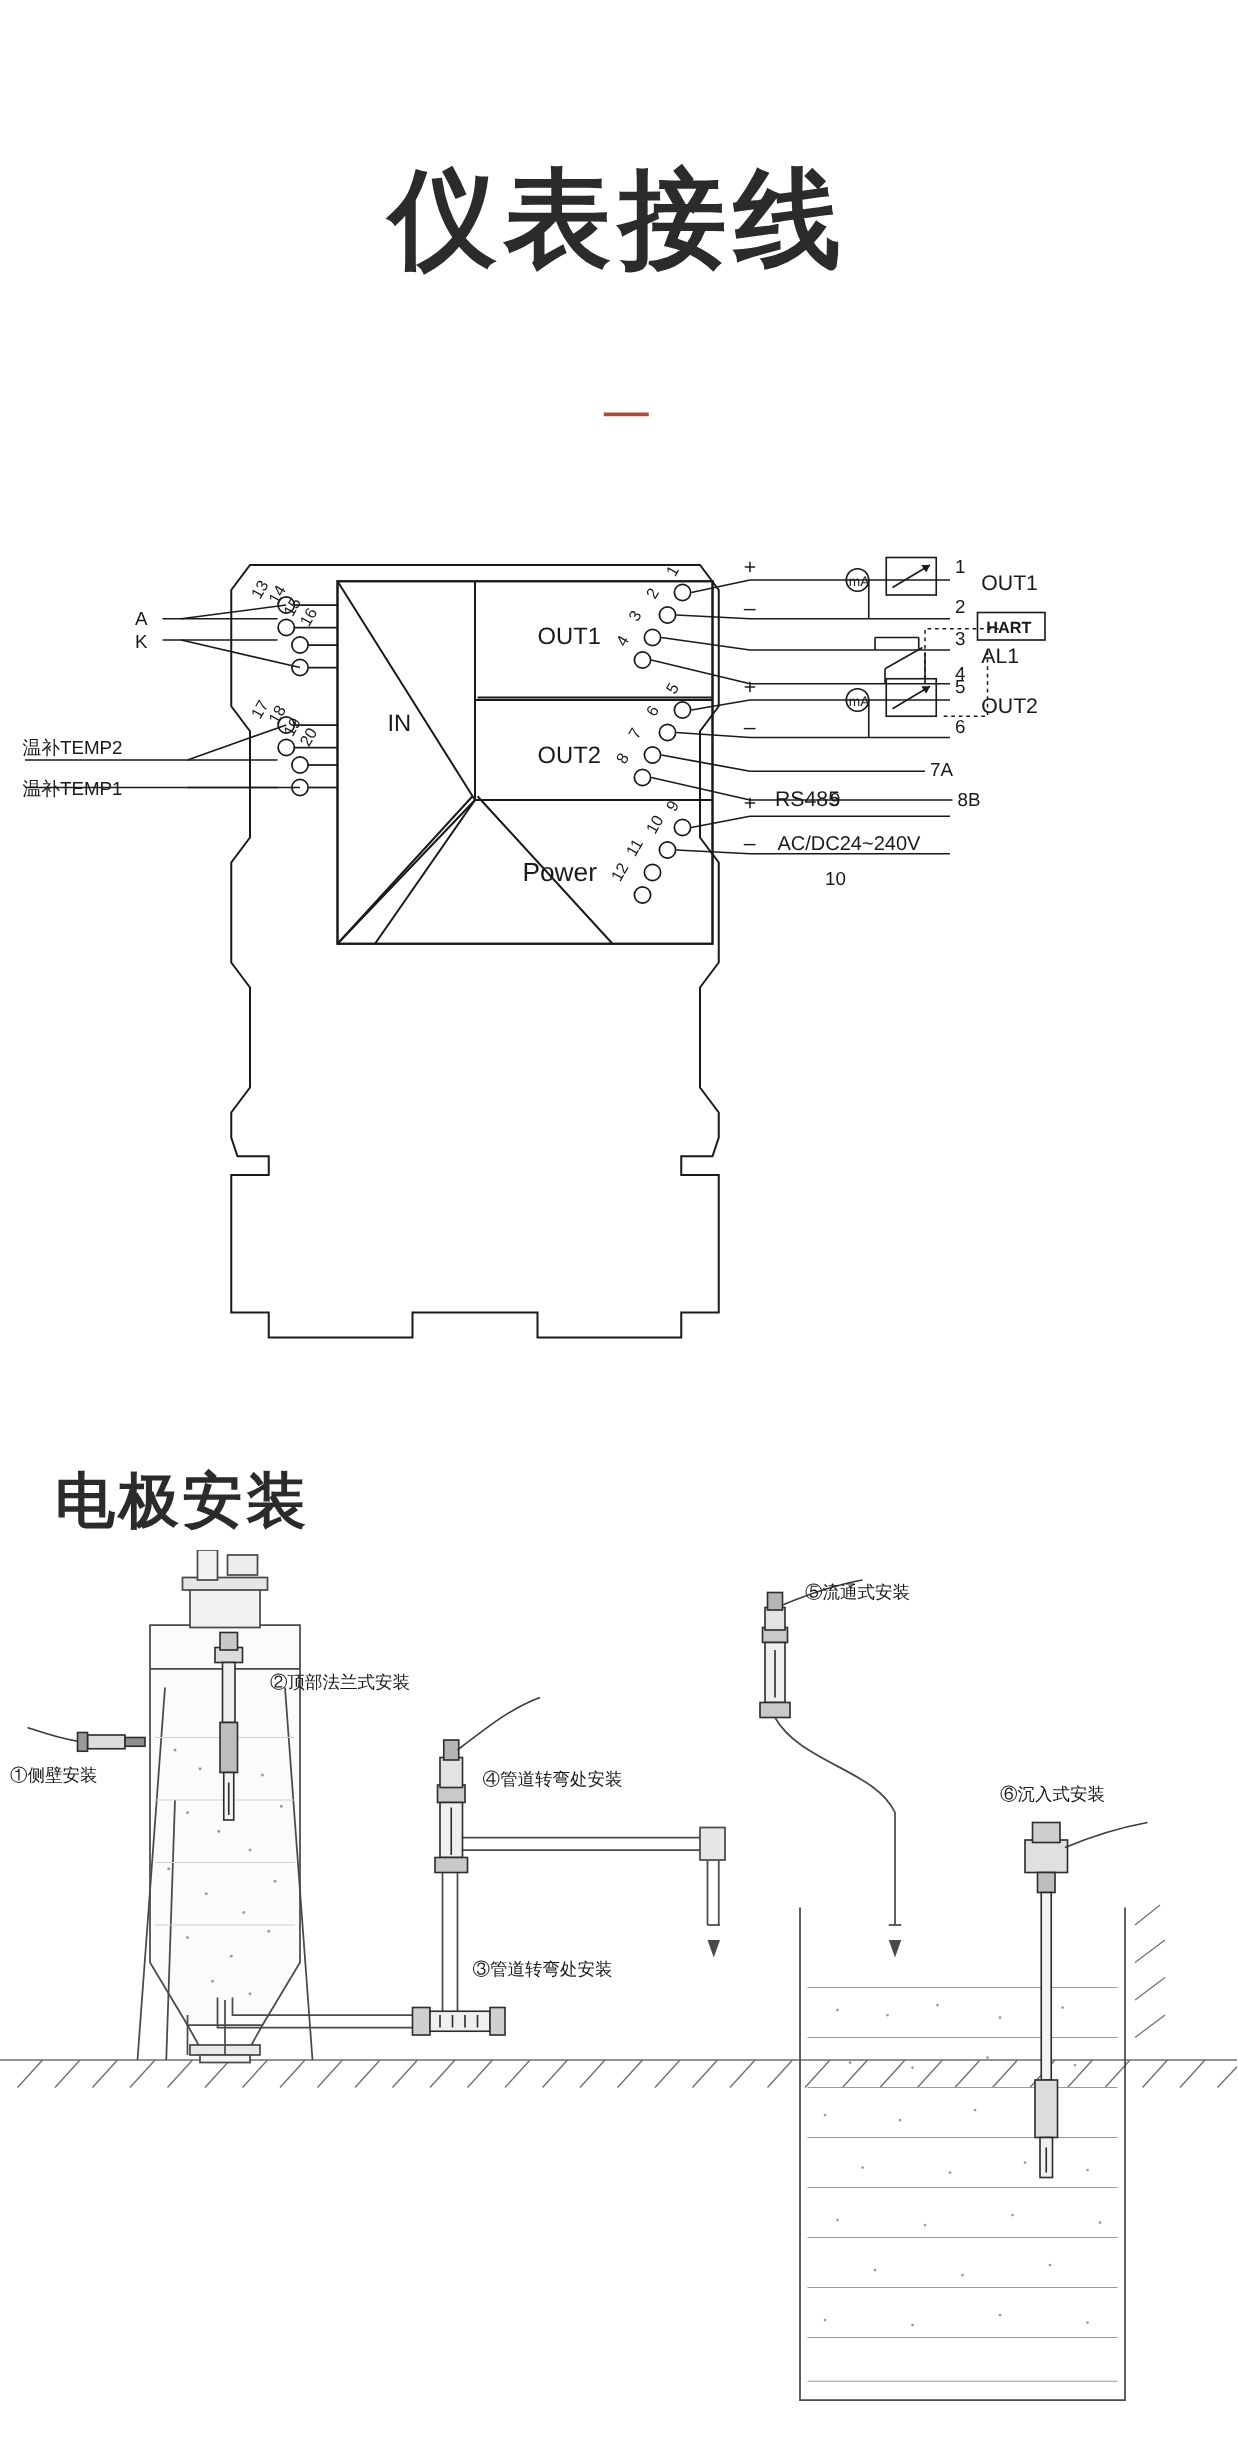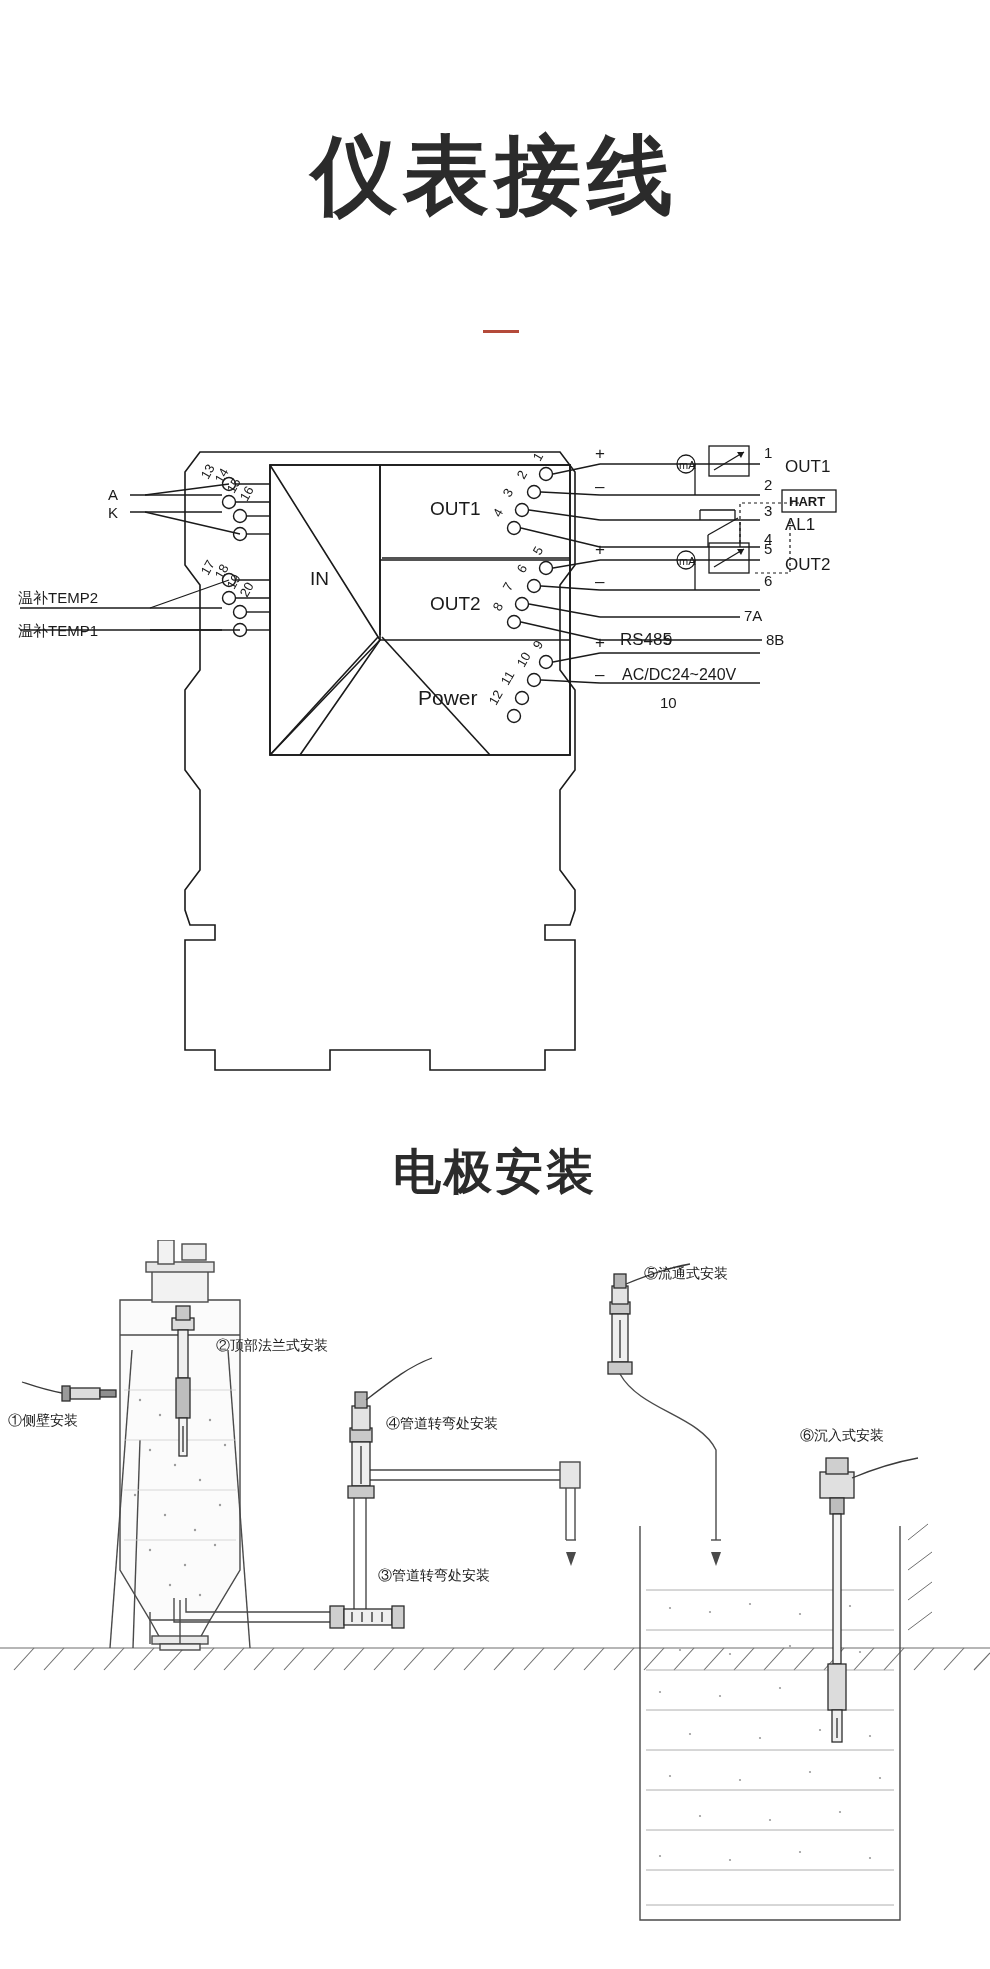--- a/index.html
+++ b/index.html
@@ -31,29 +31,30 @@
   .title-rule {
     position: absolute;
     top: 330px;
     left: 483px;
     width: 36px;
     height: 3px;
     background: #b44a3a;
   }
   .title2 {
     position: absolute;
-    top: 1140px;
+    top: 1169px;
     left: 0;
     width: 990px;
-    text-align: center;
+    text-align: left;
     font-size: 48px;
     font-weight: bold;
     color: #2b2b2b;
     letter-spacing: 3px;
     font-family: "DejaVu Sans", sans-serif;
+    padding-left: 44px;
   }
   .wiring-svg, .install-svg {
     position: absolute;
     left: 0;
   }
   .wiring-svg { top: 440px; }
   .install-svg { top: 1240px; }
   svg text {
     font-family: "Liberation Sans", sans-serif;
     fill: #1a1a1a;

